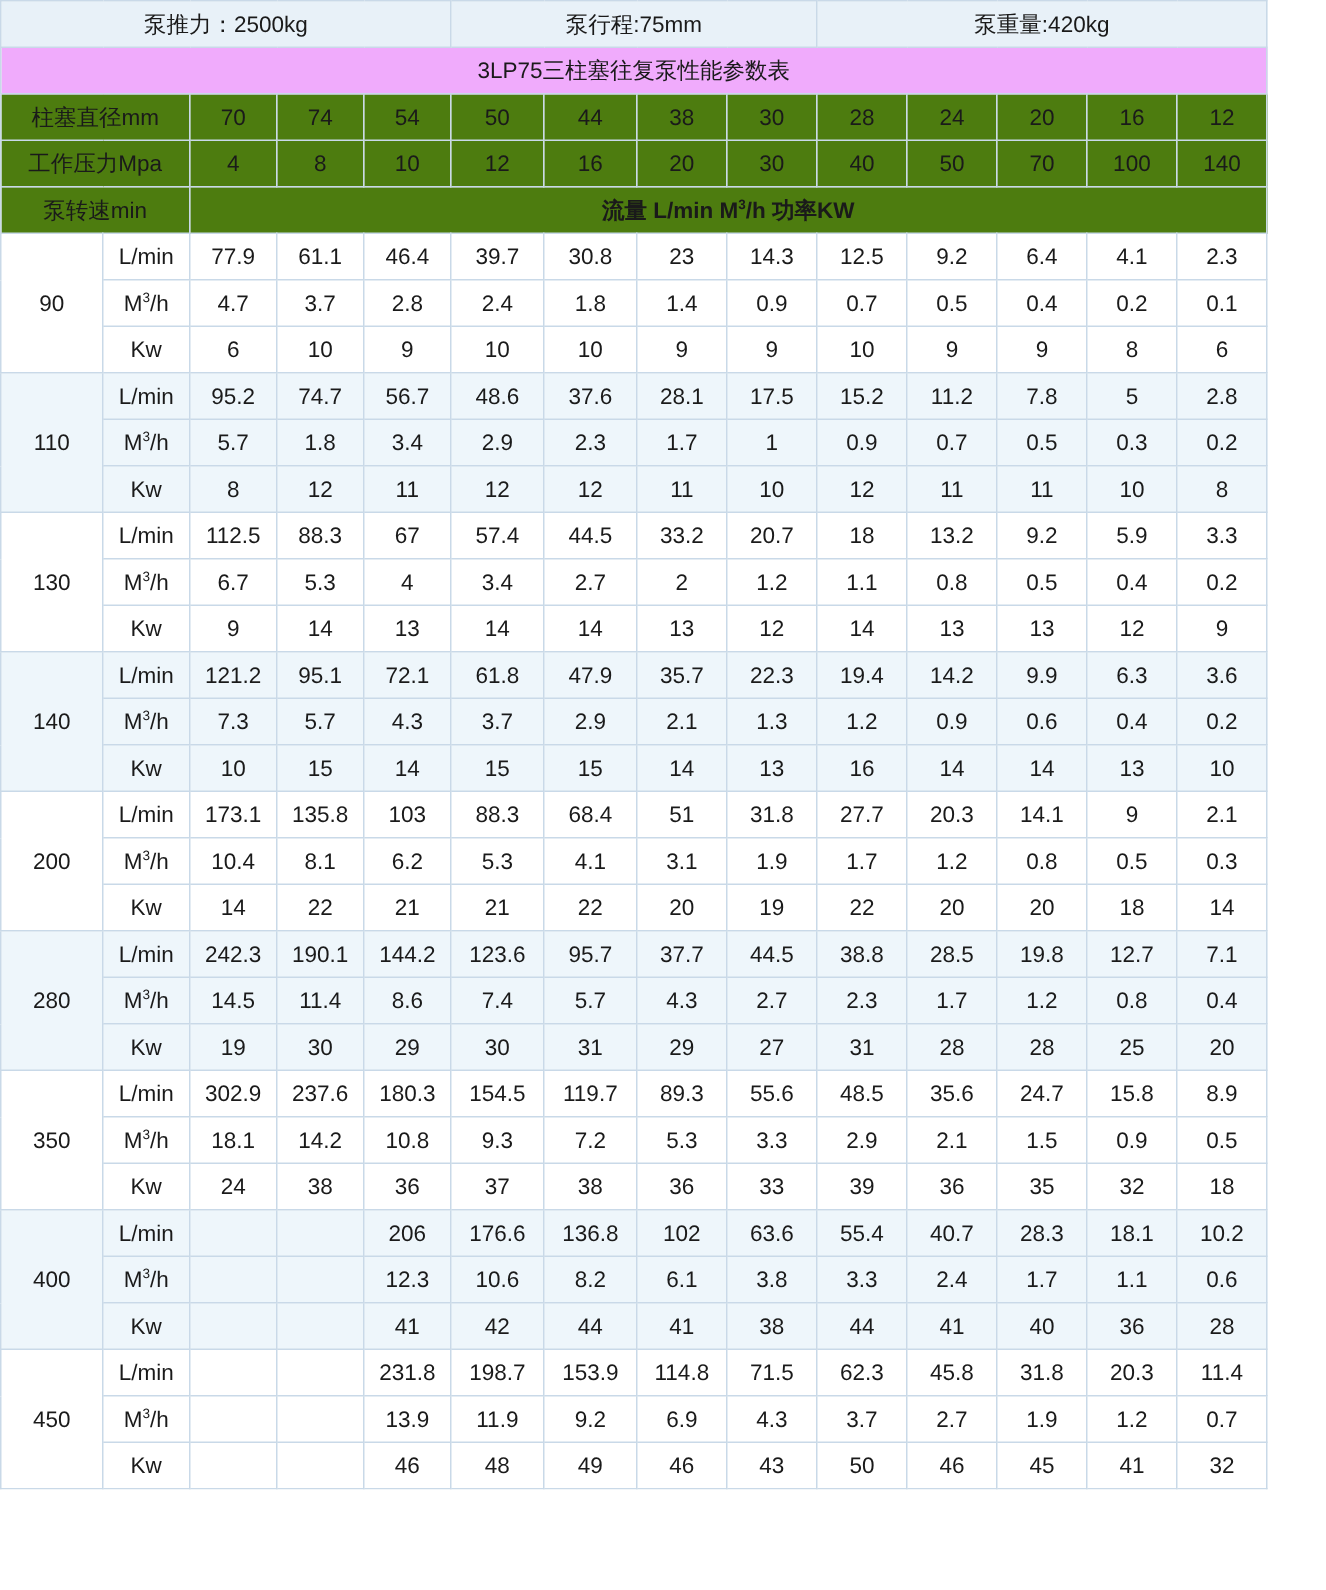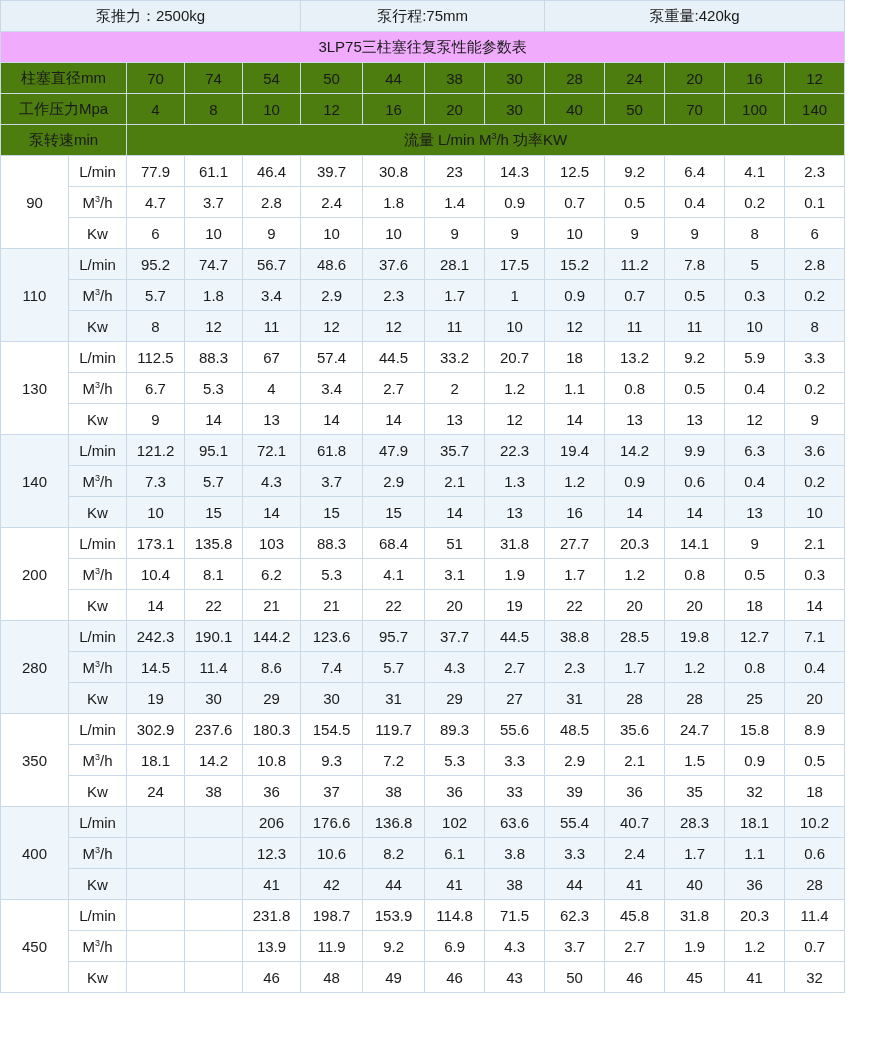--- a/index.html
+++ b/index.html
@@ -38,20 +38,21 @@
     height: 42px;
     font-size: 16px;
   }
   
   .lbl {
     background: #4d7c0f;
     font-size: 15px;
   }
   .flow-head {
     font-size: 15px;
+    font-weight: bold;
   }
   
   .grp-a td {
     background: #ffffff;
   }
   .grp-b td {
     background: #eef6fb;
   }
   .grp-a td.rpm, .grp-a td.unit {
     background: #ffffff;

